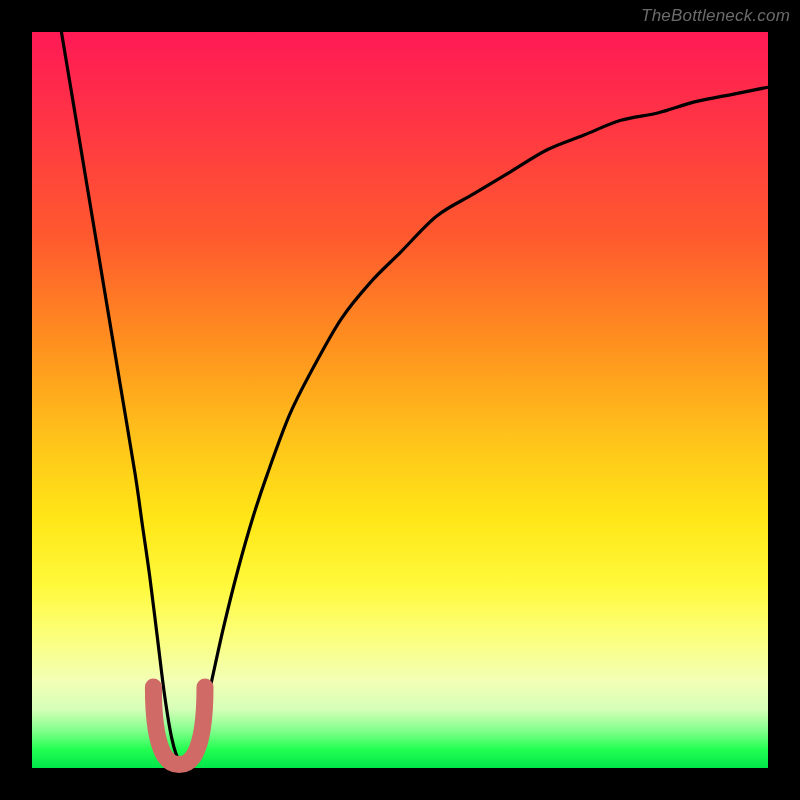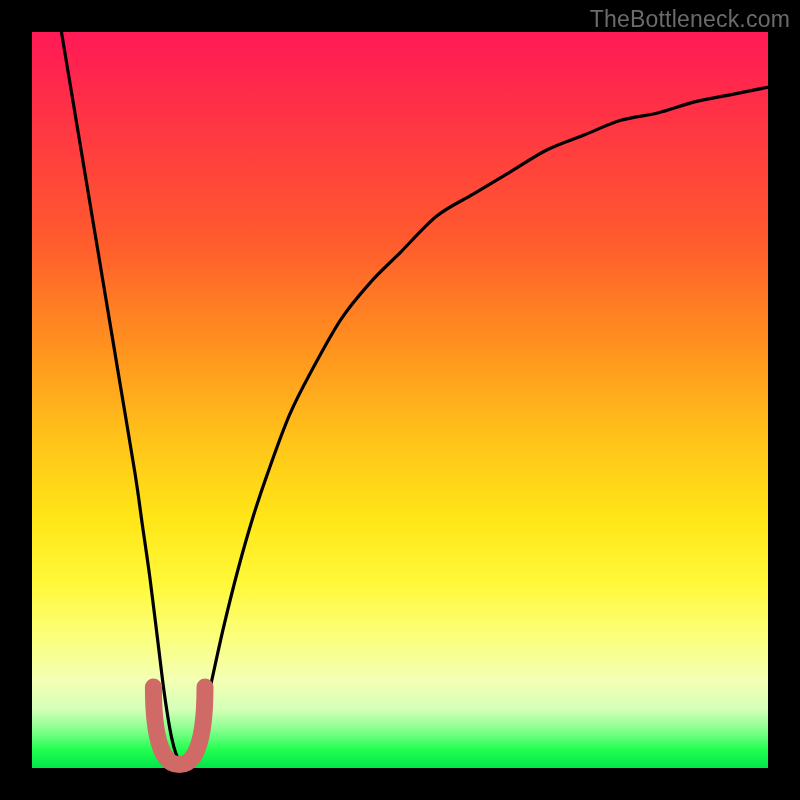--- a/index.html
+++ b/index.html
@@ -41,24 +41,25 @@
       #7fff8a 95%,
       #22ff51 97.5%,
       #00e54a 100%
     );
   }
   .watermark {
     position: absolute;
     top: 6px;
     right: 10px;
     color: #6b6b6b;
-    font-size: 23px;
+    font-size: 17px;
     font-weight: 500;
     letter-spacing: 0.2px;
     z-index: 10;
+    font-style: italic;
   }
   svg.curve {
     position: absolute;
     left: 0;
     top: 0;
     width: 736px;
     height: 736px;
     overflow: visible;
   }
 </style>

